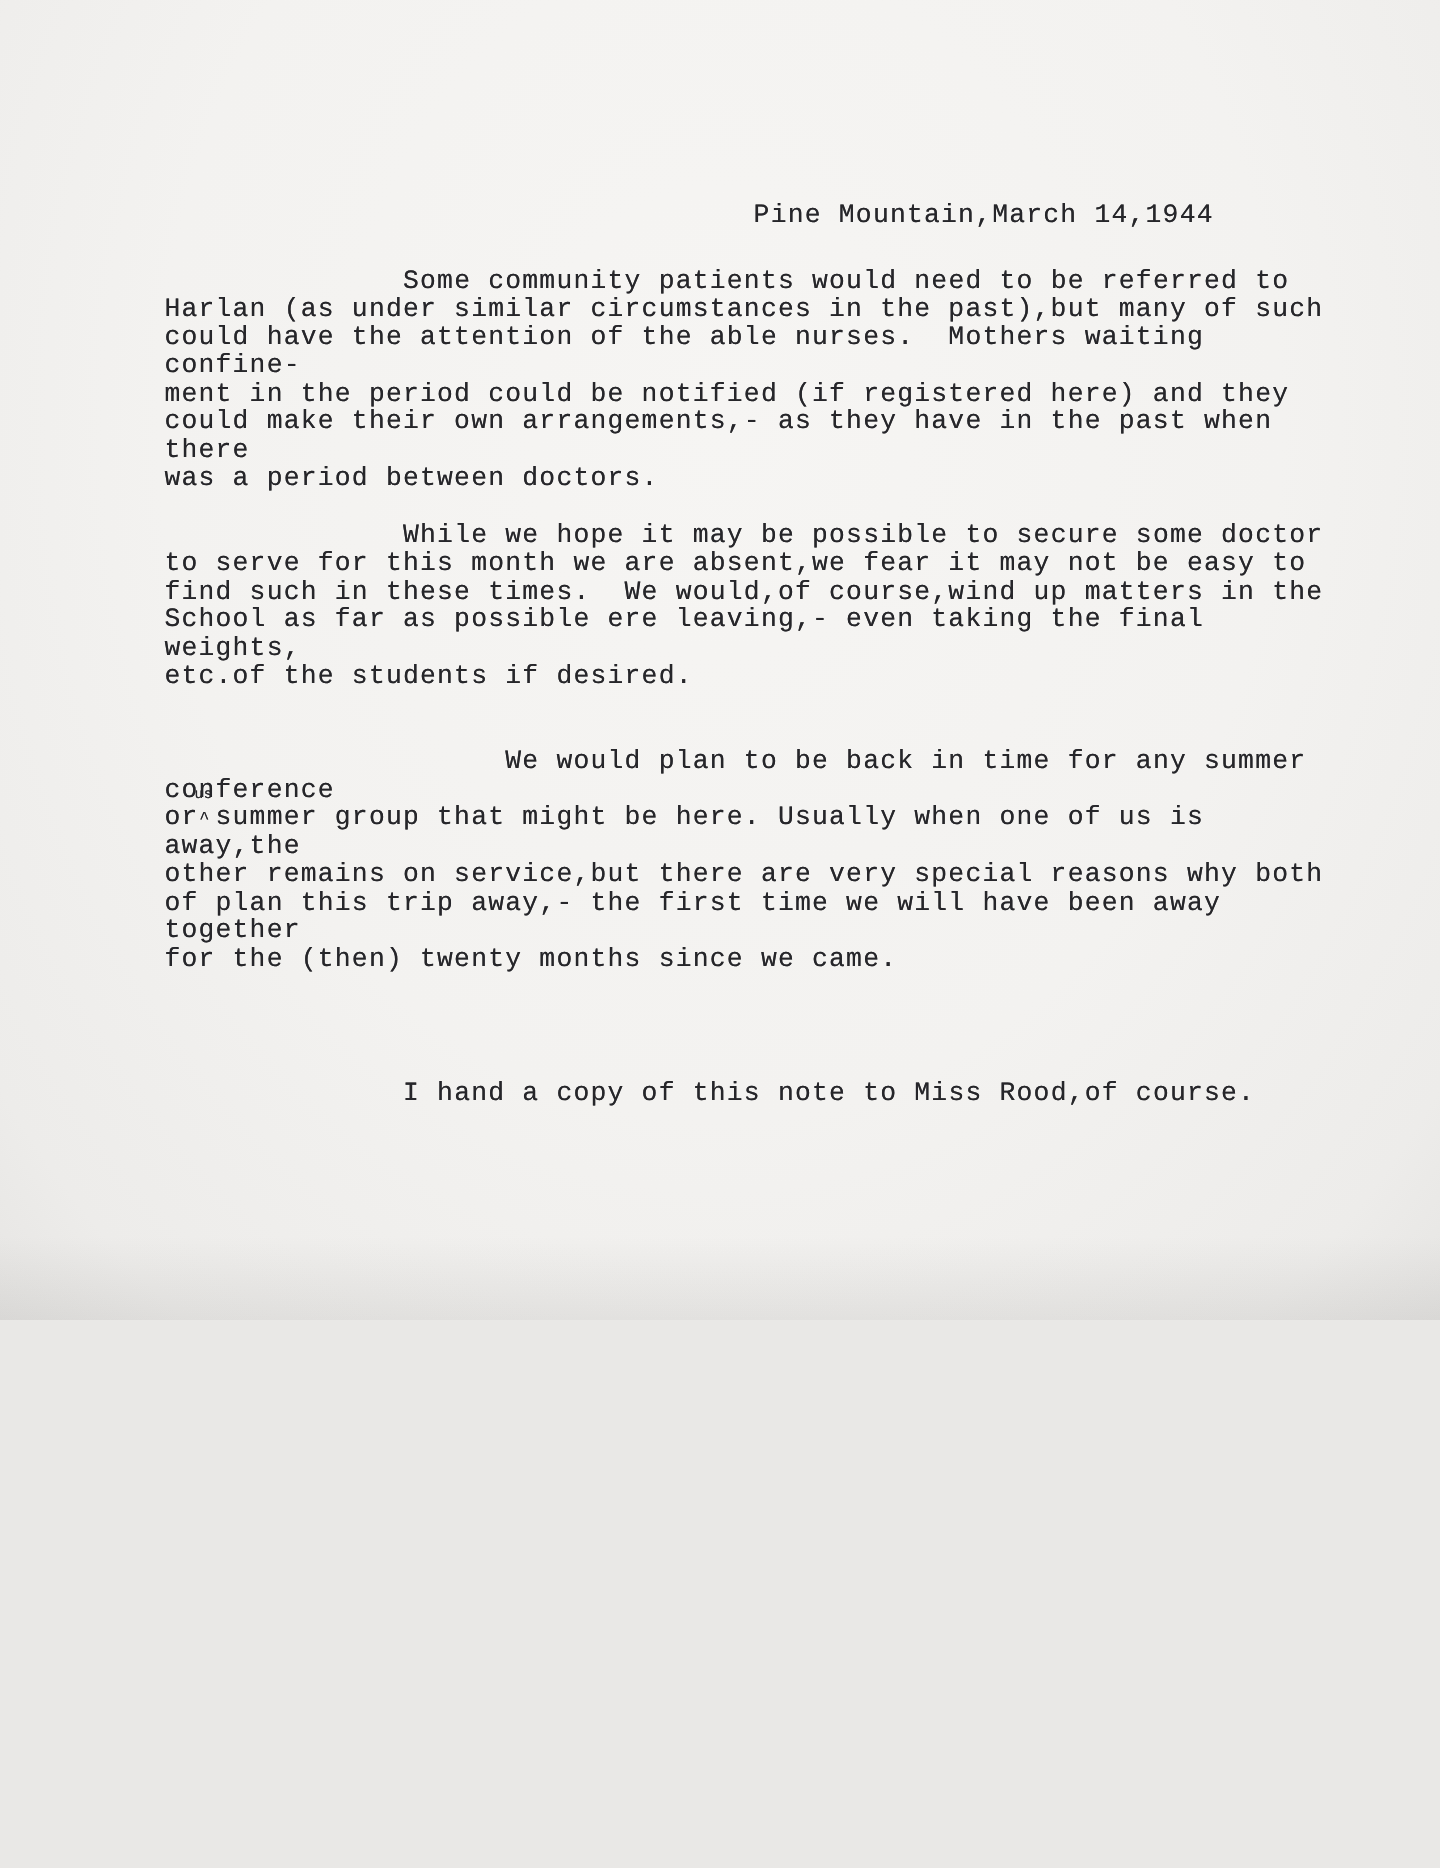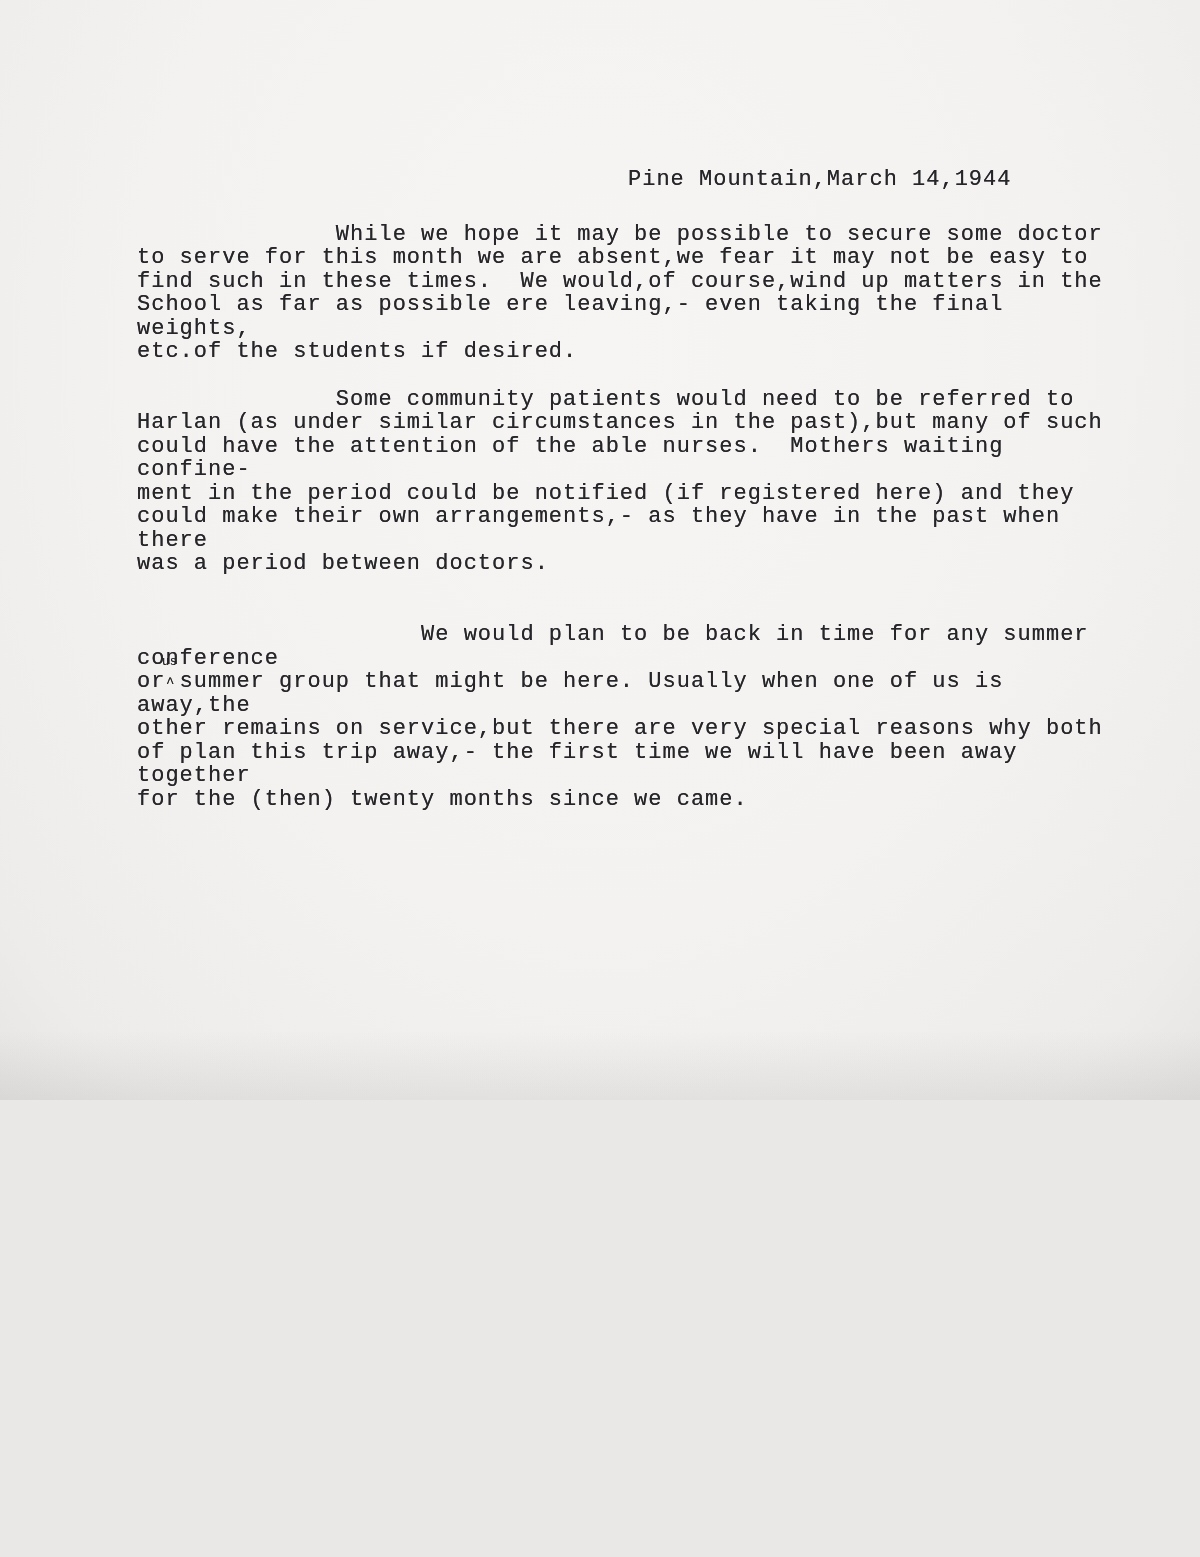--- a/index.html
+++ b/index.html
@@ -98,42 +98,43 @@
 </head>
 <body>
 
 <div class="paper">
   <div class="letter">
 
     <div class="dateline">Pine Mountain,March 14,1944</div>
 
 
 
-    <div class="para">              While we hope it may be possible to secure some doctor
-to serve for this month we are absent,we fear it may not be easy to
-find such in these times.  We would,of course,wind up matters in the
-School as far as possible ere leaving,- even taking the final weights,
-etc.of the students if desired.</div>
-
     <div class="para">              Some community patients would need to be referred to
 Harlan (as under similar circumstances in the past),but many of such
 could have the attention of the able nurses.  Mothers waiting confine-
 ment in the period could be notified (if registered here) and they
 could make their own arrangements,- as they have in the past when there
 was a period between doctors.</div>
+
+    <div class="para">              While we hope it may be possible to secure some doctor
+to serve for this month we are absent,we fear it may not be easy to
+find such in these times.  We would,of course,wind up matters in the
+School as far as possible ere leaving,- even taking the final weights,
+etc.of the students if desired.</div>
 
     <div class="para">
       <span>              We would plan to be back in time for any summer conference
 or summer group that might be here. Usually when one of us is away,the
 other remains on service,but there are very special reasons why both
 of plan this trip away,- the first time we will have been away together
 for the (then) twenty months since we came.</span>
       <span class="insert-word">us</span>
       <span class="insert-caret">^</span>
     </div>
 
+    <div class="closing-line">              I hand a copy of this note to Miss Rood,of course.</div>
 
 
 
   </div>
 
   <div class="watermark">PMSS 2023</div>
 </div>
 
 </body></html>

